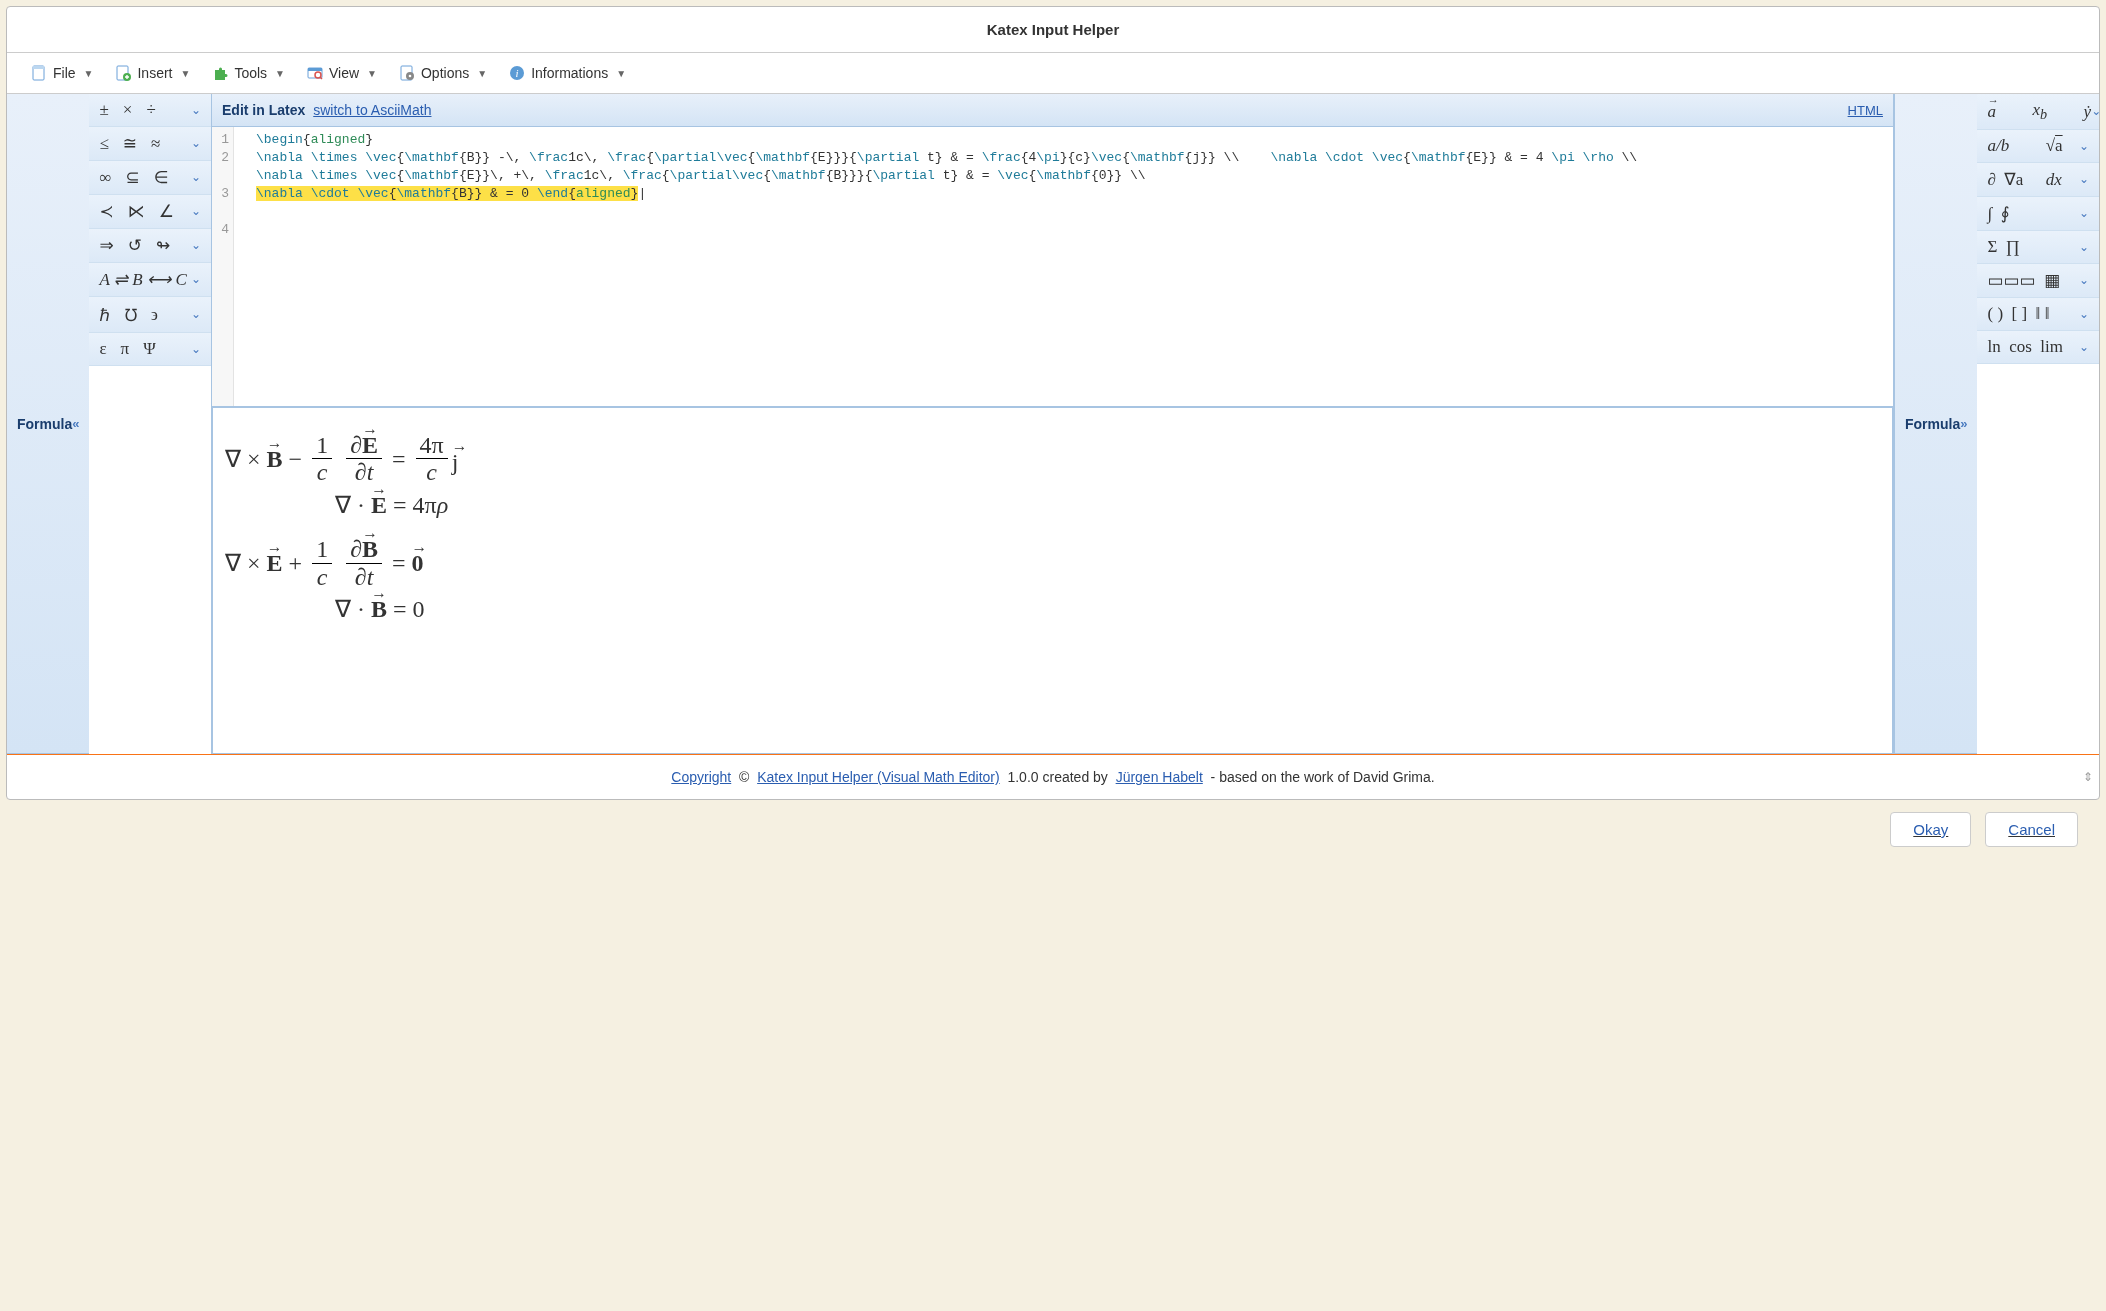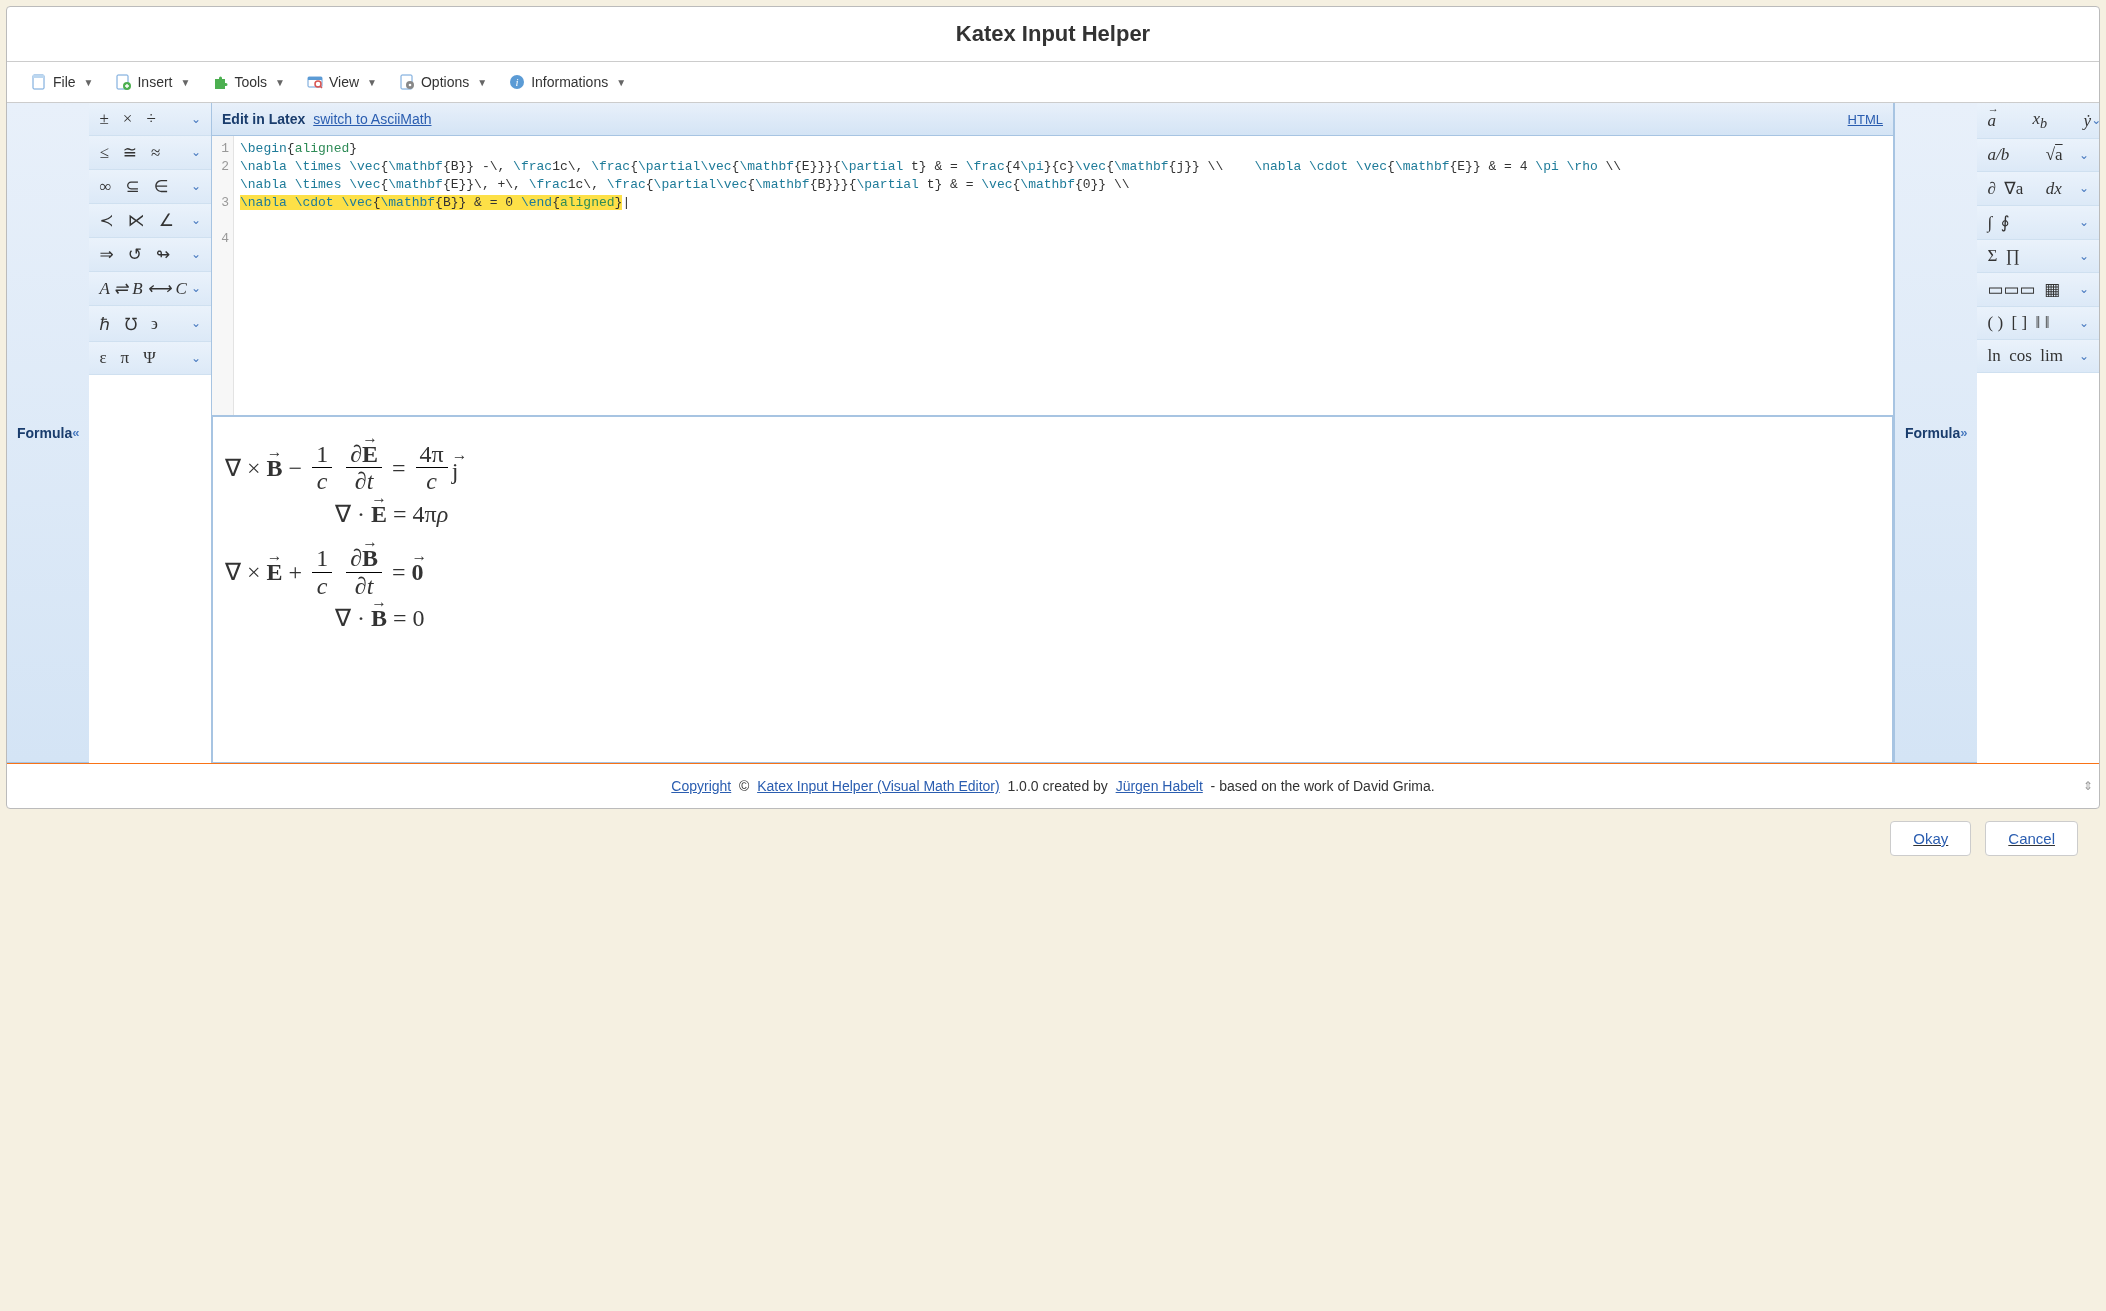--- a/index.html
+++ b/index.html
@@ -1,19 +1,19 @@
 <!DOCTYPE html>
 <html><head>
 <meta charset="utf-8">
 <style>
 * { box-sizing: border-box; margin: 0; padding: 0; }
 body { font-family: Arial, Helvetica, sans-serif; font-size: 14px; background: #f5f0e1; color: #333; }
 .outer { padding: 6px; }
 .window { background: #fff; border: 1px solid #bbb; border-radius: 4px; overflow: hidden; }
-.titlebar { text-align: center; padding: 14px 0; border-bottom: 1px solid #ccc; font-size: 22px; font-weight: bold; }
+.titlebar { text-align: center; padding: 14px 0; border-bottom: 1px solid #ccc; font-size: 15px; font-weight: bold; }
 .menubar { display: flex; gap: 6px; padding: 8px 16px; border-bottom: 1px solid #ccc; align-items: center; }
 .menu-item { display: inline-flex; align-items: center; gap: 6px; padding: 4px 8px; cursor: pointer; border-radius: 3px; }
 .menu-icon { width: 16px; height: 16px; display: inline-flex; align-items: center; justify-content: center; }
 .caret { font-size: 10px; color: #666; margin-left: 2px; }
 .content { display: flex; height: 660px; }
 .panel { display: flex; flex-direction: row; border-right: 1px solid #a7c4e2; }
 .panel:last-child { border-right: none; }
 .panel-header { background: linear-gradient(#e8f0fa, #d4e4f5); border-bottom: 1px solid #a7c4e2; padding: 8px 10px; font-weight: bold; display: flex; align-items: center; justify-content: space-between; color: #1a3d6d; }
 .panel-header a { color: #2a5db0; font-weight: normal; text-decoration: underline; }
 .collapse-btn { color: #4a7bc0; font-size: 13px; cursor: pointer; }
@@ -21,21 +21,21 @@
 .sidebar-list { flex: 1; overflow: auto; }
 .sidebar-row { display: flex; align-items: center; justify-content: space-between; padding: 6px 10px; border-bottom: 1px solid #cfe0f0; background: linear-gradient(#eaf2fb, #dce9f7); cursor: pointer; font-family: "Cambria Math", "Times New Roman", serif; font-size: 17px; }
 .sidebar-row .syms { display: flex; gap: 14px; align-items: center; }
 .chev { color: #4a7bc0; font-size: 12px; }
 .center { flex: 1; display: flex; flex-direction: column; }
 .center .panel-header { justify-content: flex-start; gap: 8px; }
 .center .panel-header .right-link { margin-left: auto; font-weight: normal; text-decoration: underline; color: #2a5db0; font-size: 13px;}
 .editor-wrap { display: flex; height: 280px; border-bottom: 1px solid #a7c4e2; font-family: "Consolas","Menlo","Courier New",monospace; font-size: 13px; background:#fff;}
 .gutter { width: 22px; background: #f7f7f7; color: #999; text-align: right; padding: 4px 4px 0 0; border-right:1px solid #e3e3e3;}
 .gutter div { height: 18px; line-height:18px; }
-.code { flex:1; padding: 4px 6px; white-space: pre-wrap; word-break: break-word; line-height:18px;}
+.code { flex:1; padding: 4px 6px; white-space: pre-wrap; word-break: break-word; line-height:18px;margin-left:16px;}
 .code .kw { color: #1e7b99; }
 .code .env { color: #2e8b57; }
 .code .sel { background: #fde047; }
 .preview { flex:1; padding: 18px 12px; background:#fff; border:1px solid #a7c4e2; margin:0 0 0 0; overflow:auto;}
 .eq-img { font-family: "Cambria Math","Times New Roman", serif; font-size: 24px; line-height:1.1;}
 .eq-row { display:flex; align-items:center; margin: 6px 0; }
 .eq-frac { display:inline-flex; flex-direction:column; align-items:center; margin:0 4px;}
 .eq-frac .num, .eq-frac .den { padding:0 4px;}
 .eq-frac .bar { width:100%; border-top:1.5px solid #000; }
 .vec { position:relative; display:inline-block; font-weight:bold;}

